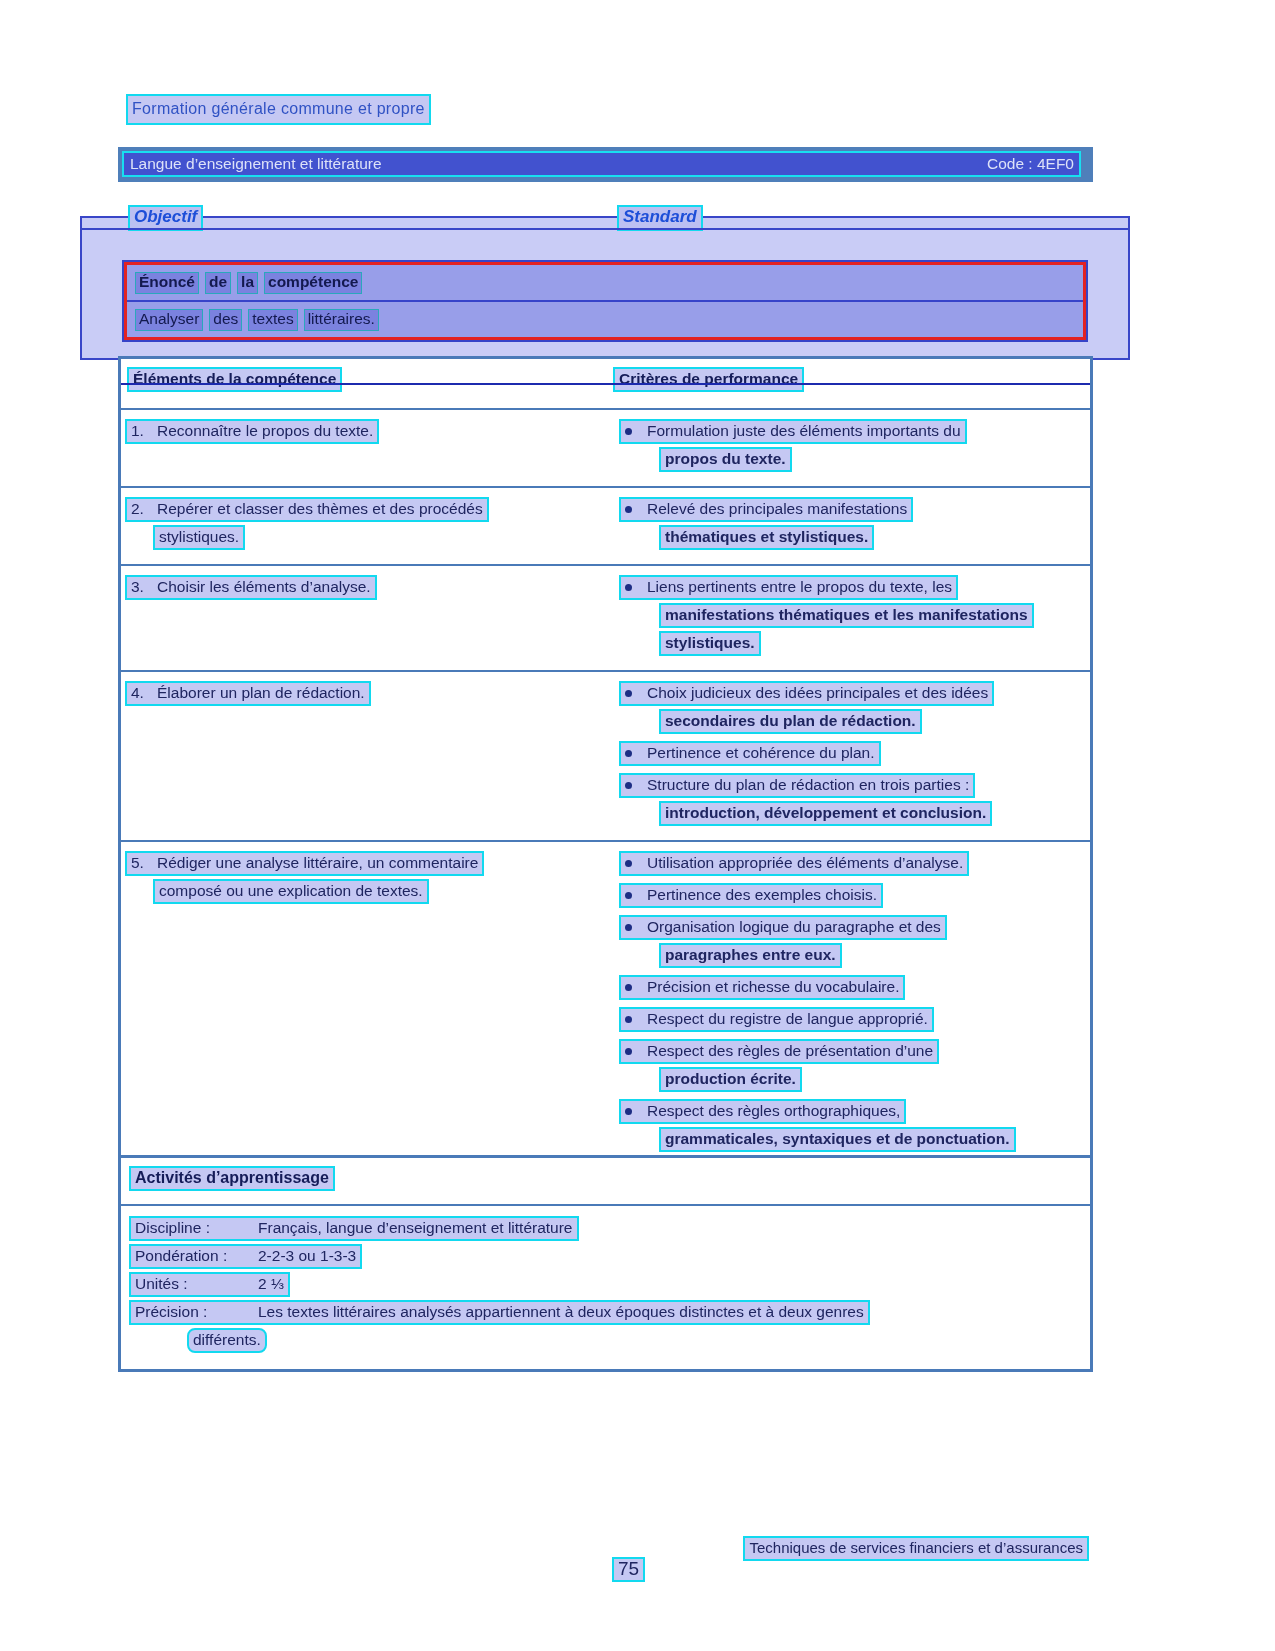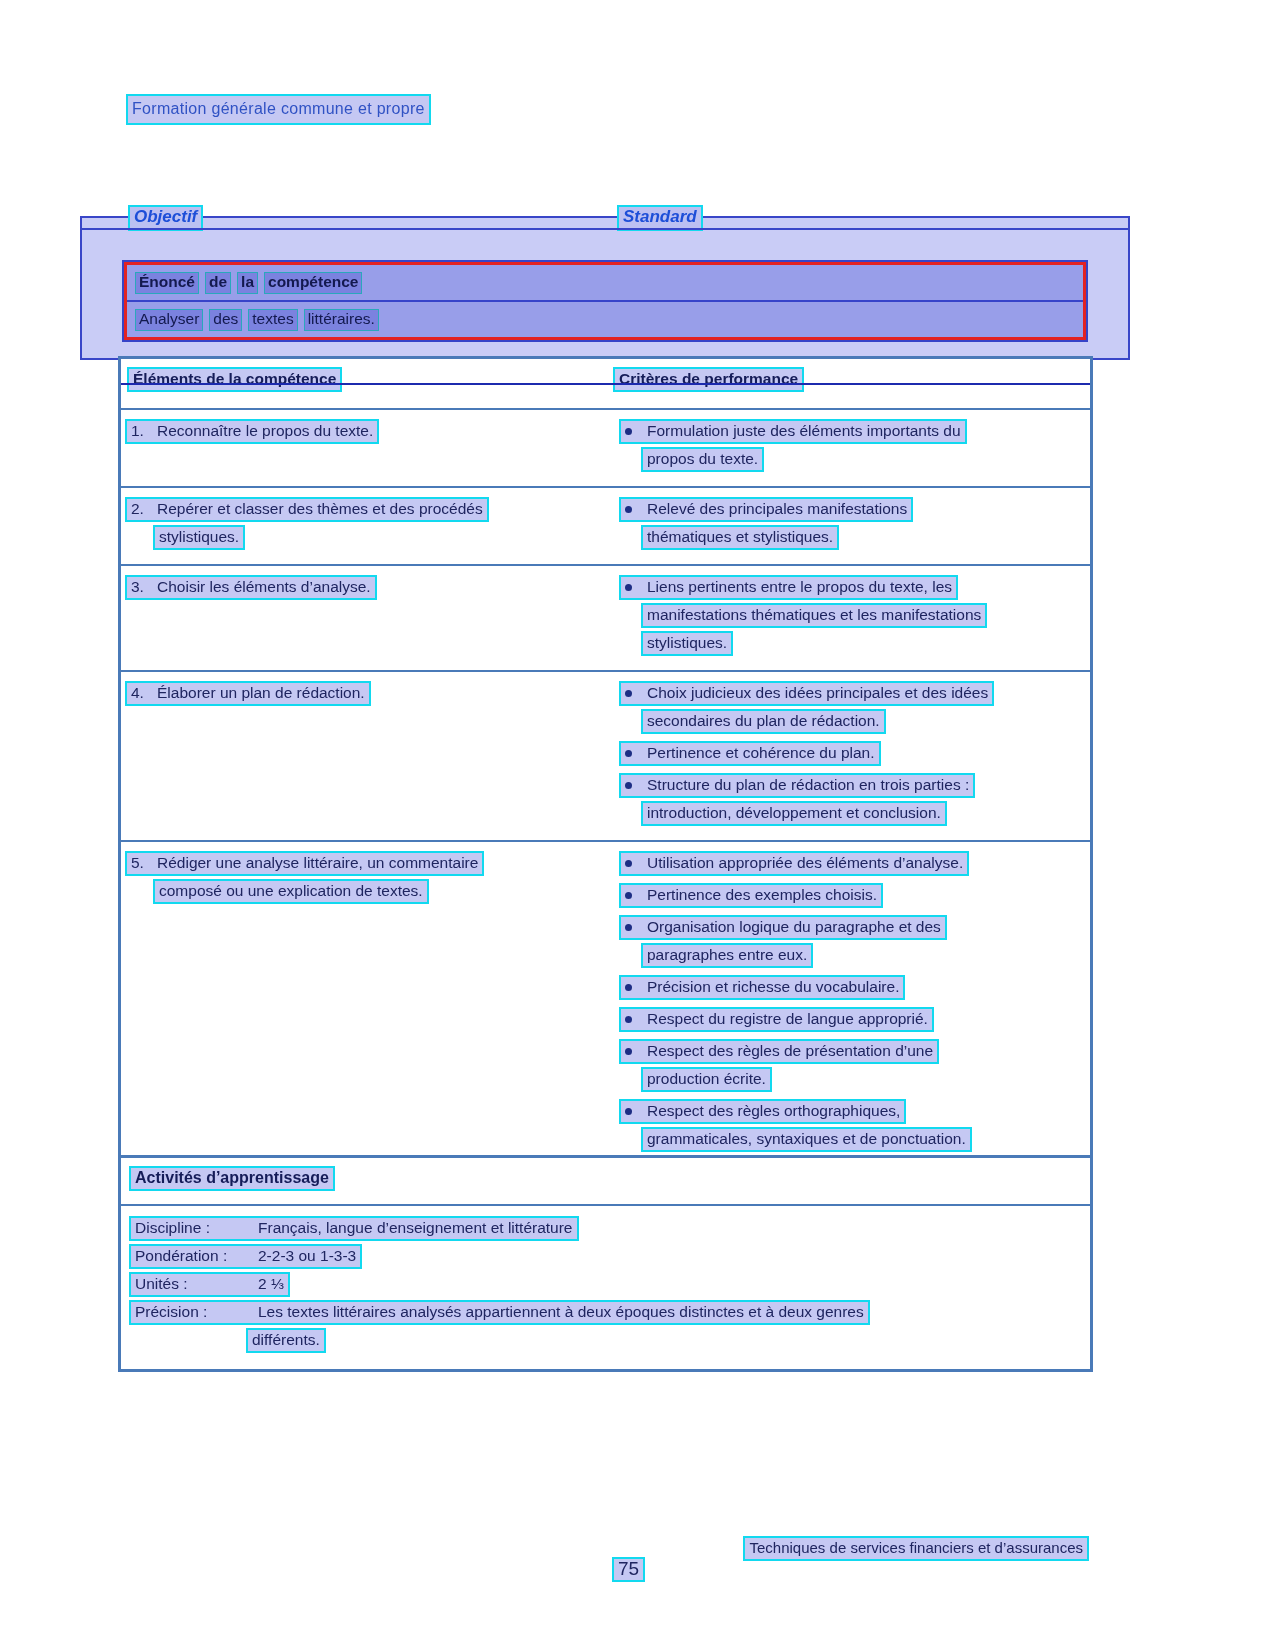--- a/index.html
+++ b/index.html
@@ -60,46 +60,52 @@
   .t-head .hcell2{flex:1;}
   .t-head .hl{font-weight:bold;color:#151c58;}
   .head-line{position:absolute;left:0;right:0;top:24px;height:2px;background:#1c2aae;z-index:5;}
   .t-row{display:flex;border-top:2px solid #4a7ab8;padding:9px 0 7px 0;}
   .cell-left{width:486px;padding-left:4px;}
   .cell-right{flex:1;}
   .num{display:inline-block;width:26px;}
   .cell-left .cont{margin-left:28px;}
   .bullet{margin-bottom:7px;}
   .bullet .hl{margin-left:8px;}
-  .bullet .hl.cont{margin-left:30px;}
+  .bullet .hl.cont{margin-left:48px;font-weight:bold;}
   .dot{display:inline-block;width:7px;height:7px;border-radius:50%;background:#1d2d84;margin-right:15px;vertical-align:1px;}
 
   
   .activities{position:absolute;left:118px;top:1155px;width:975px;border:3px solid #4a7ab8;background:#fff;box-sizing:border-box;}
   .act-head{padding:8px 0 10px 8px;border-bottom:2px solid #4a7ab8;}
   .act-head .hl{font-weight:bold;color:#151c58;font-size:16px;}
   .act-rows{padding:10px 0 13px 8px;}
   .act-label{display:inline-block;width:123px;}
-  .act-row .cont{margin-left:117px;}
+  .act-row .cont{margin-left:58px;border-radius:8px;}
 
   
   .footer-program{position:absolute;top:1536px;right:186px;}
   .footer-program .hl{font-size:15px;}
   .page-num{position:absolute;top:1557px;left:612px;}
   .page-num .hl{font-size:19px;}
 </style>
 </head>
 <body>
 
 <div class="page">
 
   <div class="title">
     <span class="hl">Formation générale commune et propre</span>
   </div>
 
+  <div class="banner">
+    <div class="strip">
+      <span class="left">Langue d’enseignement et littérature</span>
+      <span class="right">Code : 4EF0</span>
+    </div>
+  </div>
 
   <div class="obj-box">
     <div class="obj-topline"></div>
     <div class="obj-head o1">
       <span class="hl">Objectif</span>
     </div>
     <div class="obj-head o2">
       <span class="hl">Standard</span>
     </div>
     <div class="red-wrap">

